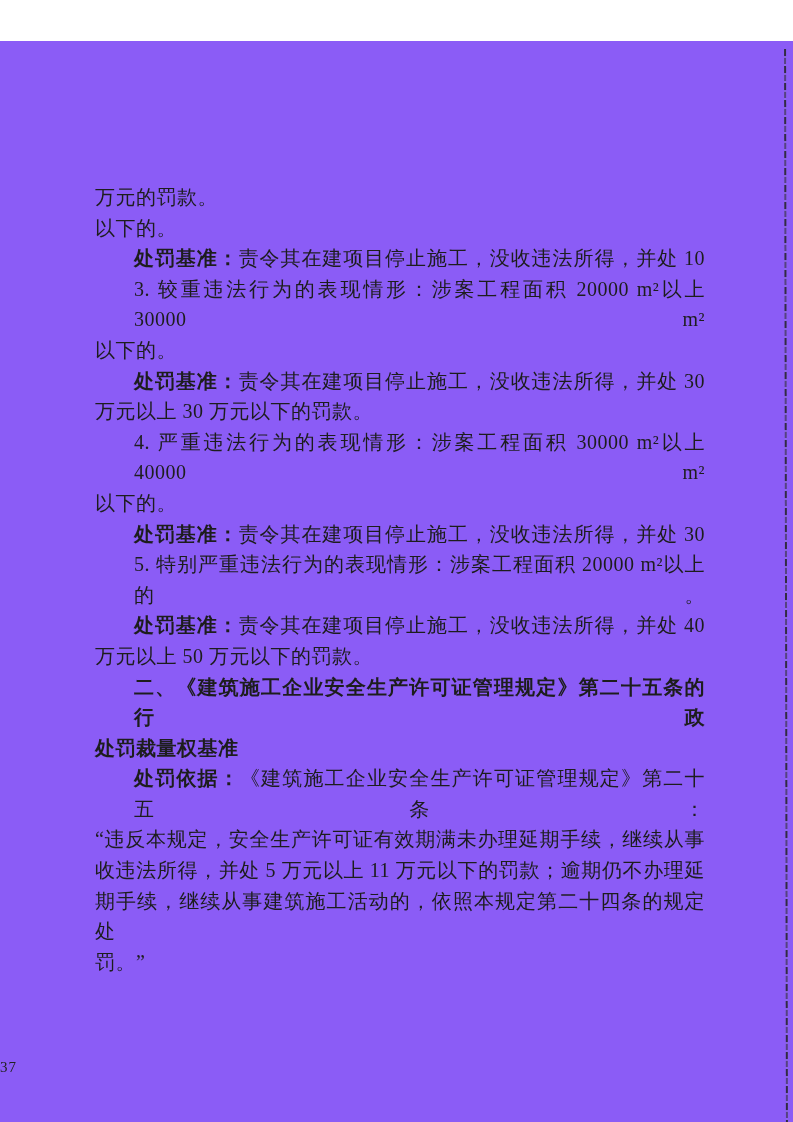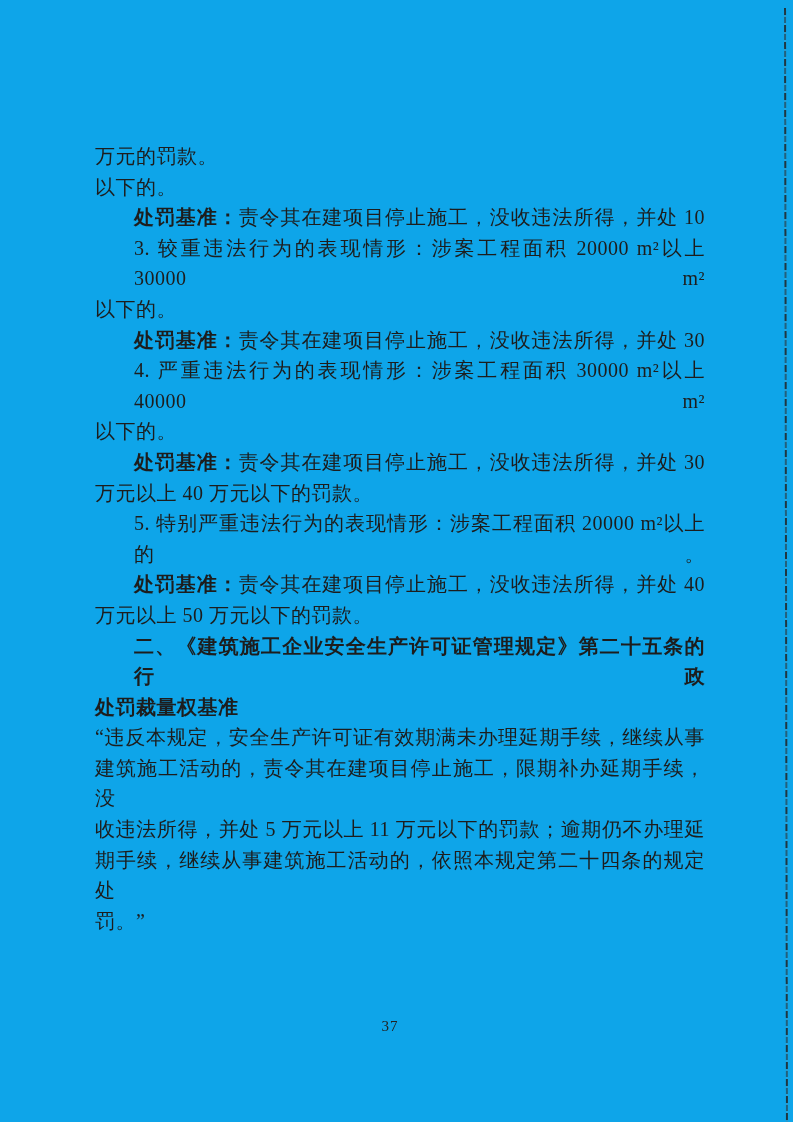--- a/index.html
+++ b/index.html
@@ -11,21 +11,22 @@
     position: relative;
     width: 793px;
     height: 1122px;
     overflow: hidden;
     font-family: "Liberation Serif", "DejaVu Serif", serif;
     color: #1d1d1d;
   }
   .page {
     position: absolute;
     inset: 0;
-    background: #0ea5e9;
+    background: #8b5cf6;
+    margin-top: 41px;
   }
   .text-block {
     position: absolute;
     left: 95px;
     top: 141px;
     width: 610px;
     font-size: 20px;
     line-height: 30.6px;
     letter-spacing: 0.5px;
   }
@@ -42,21 +43,21 @@
   }
   .b {
     font-weight: 700;
     text-align: center;
   }
   .page-number {
     position: absolute;
     top: 1018px;
     left: 0;
     width: 780px;
-    text-align: center;
+    text-align: left;
     font-size: 15px;
     color: #222222;
     letter-spacing: 1px;
   }
   .scan-line {
     position: absolute;
     top: 8px;
     bottom: 0;
     left: 785px;
     width: 2px;
@@ -84,43 +85,43 @@
 
     <div class="line ind fill"><span class="b">处罚基准：</span><span>责令其在建项目停止施工，没收违法所得，并处 10</span></div>
 
 
     <div class="line ind fill"><span class="b"></span><span>3. 较重违法行为的表现情形：涉案工程面积 20000 m²以上 30000 m²</span></div>
 
     <div class="line"><span class="b"></span><span>以下的。</span></div>
 
     <div class="line ind fill"><span class="b">处罚基准：</span><span>责令其在建项目停止施工，没收违法所得，并处 30</span></div>
 
+    <div class="line"><span class="b"></span><span>万元以上 30 万元以下的罚款。</span></div>
 
     <div class="line ind fill"><span class="b"></span><span>4. 严重违法行为的表现情形：涉案工程面积 30000 m²以上 40000 m²</span></div>
 
     <div class="line"><span class="b"></span><span>以下的。</span></div>
 
     <div class="line ind fill"><span class="b">处罚基准：</span><span>责令其在建项目停止施工，没收违法所得，并处 30</span></div>
 
-    <div class="line"><span class="b"></span><span>万元以上 40 万元以下的罚款。</span></div>
 
     <div class="line ind fill"><span class="b"></span><span>5. 特别严重违法行为的表现情形：涉案工程面积 20000 m²以上的。</span></div>
 
     <div class="line ind fill"><span class="b">处罚基准：</span><span>责令其在建项目停止施工，没收违法所得，并处 40</span></div>
 
     <div class="line"><span class="b"></span><span>万元以上 50 万元以下的罚款。</span></div>
 
     <div class="line ind fill"><span class="b">二、《建筑施工企业安全生产许可证管理规定》第二十五条的行政</span><span></span></div>
 
     <div class="line"><span class="b">处罚裁量权基准</span><span></span></div>
 
+    <div class="line ind fill"><span class="b">处罚依据：</span><span>《建筑施工企业安全生产许可证管理规定》第二十五条：</span></div>
 
     <div class="line fill"><span class="b"></span><span>“违反本规定，安全生产许可证有效期满未办理延期手续，继续从事</span></div>
 
-    <div class="line fill"><span class="b"></span><span>建筑施工活动的，责令其在建项目停止施工，限期补办延期手续，没</span></div>
 
     <div class="line fill"><span class="b"></span><span>收违法所得，并处 5 万元以上 11 万元以下的罚款；逾期仍不办理延</span></div>
 
     <div class="line fill"><span class="b"></span><span>期手续，继续从事建筑施工活动的，依照本规定第二十四条的规定处</span></div>
 
     <div class="line"><span class="b"></span><span>罚。”</span></div>
 
     <div class="line ind"><span></span></div>
 
   </div>

